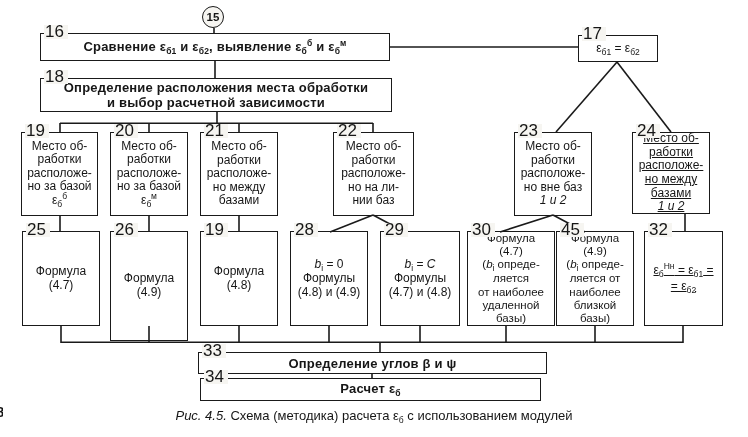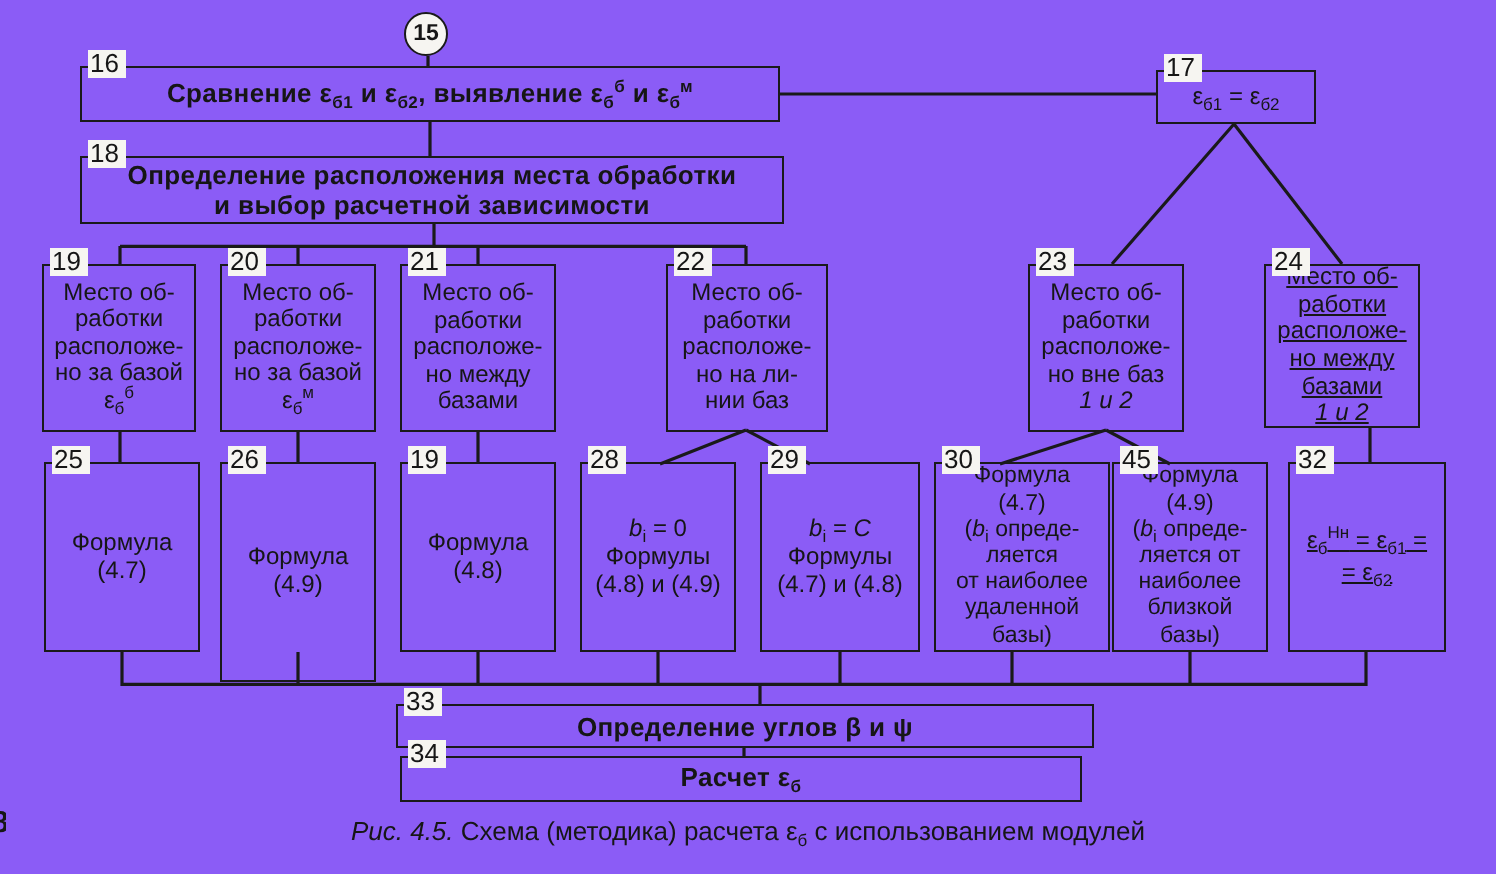--- a/index.html
+++ b/index.html
@@ -1,31 +1,31 @@
 <!DOCTYPE html>
 <html><head>
 <meta charset="utf-8">
 <style>
   html,body{margin:0;padding:0;}
   body{font-family:"Liberation Sans", sans-serif; background:#e9e8e5;}
   #stage{
-    position:relative; width:748px; height:437px; background:#8b5cf6;
+    position:relative; width:748px; height:437px; background:#ffffff;
     color:#161616; overflow:hidden;
   }
   svg.lines{position:absolute; left:0; top:0; width:748px; height:437px;}
   .box{
     position:absolute; box-sizing:border-box;
     border:1.6px solid #1a1a1a;
     display:flex; align-items:center; justify-content:center;
     text-align:center; padding:1px 2px;
   }
   .num{
     position:absolute; top:-9px; left:3px;
     background:#f6f5f1; padding:0 4px 0 1px;
-    font-size:13px; line-height:14px; color:#161616;
+    font-size:17px; line-height:14px; color:#161616;
   }
   .bt{width:100%;}
   .big{font-weight:bold; font-size:13px; line-height:15px; letter-spacing:.2px;}
   .small{font-size:12px; line-height:13.6px;}
   .tiny{font-size:11.5px; line-height:13.2px;}
   .formula{font-size:12px; line-height:15px;}
   sub{font-size:8.5px; vertical-align:baseline; position:relative; top:3px;}
   sup{font-size:8.5px; vertical-align:baseline; position:relative; top:-5px;}
   .circle{
     position:absolute; left:202px; top:6px; width:22px; height:22px;

